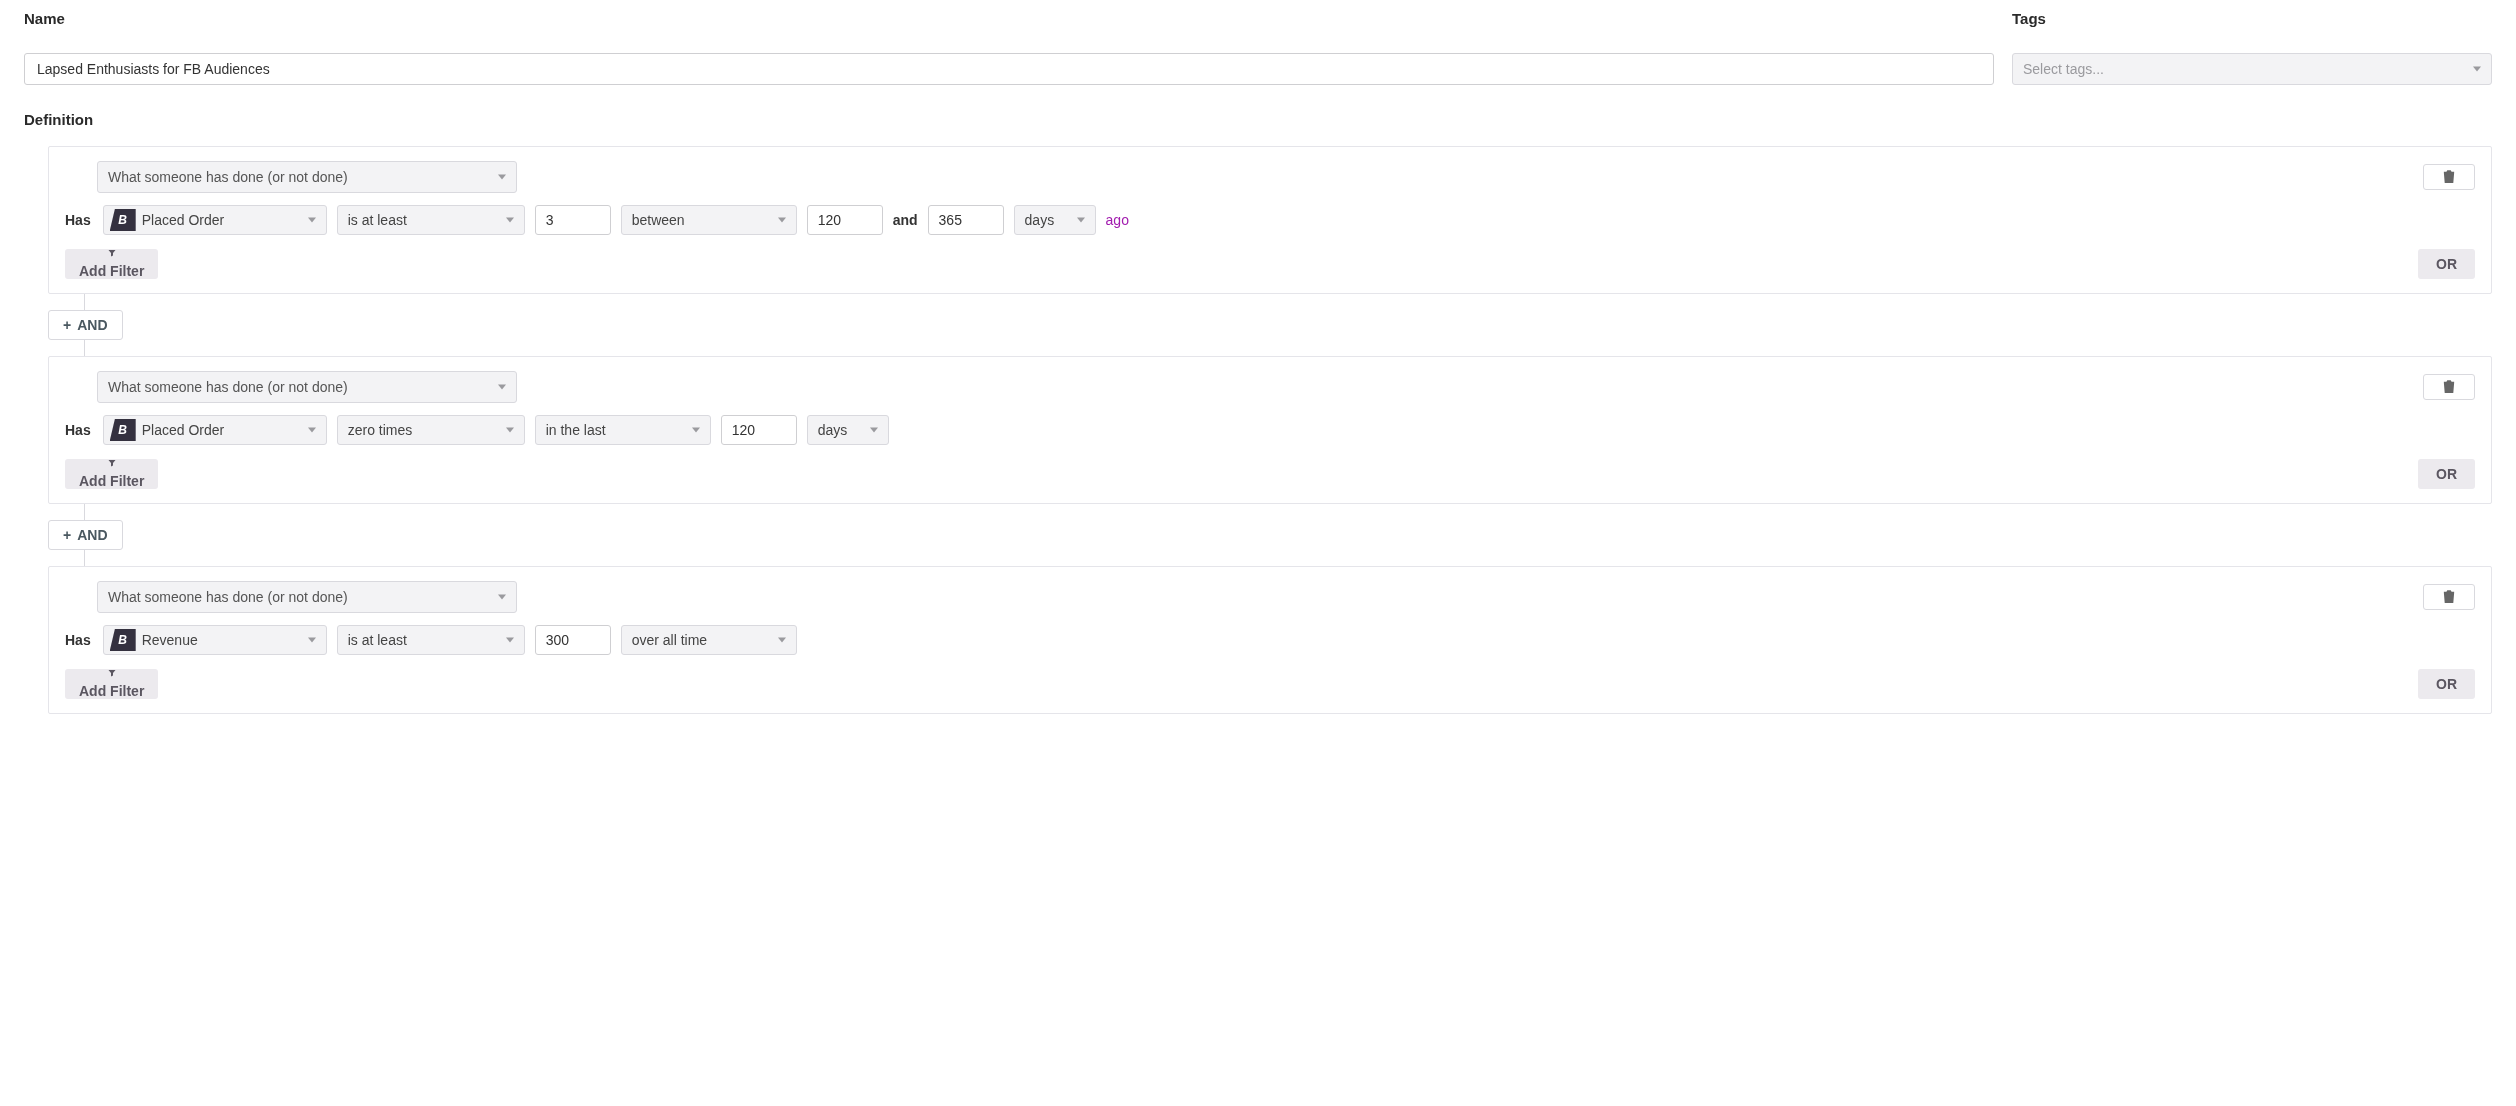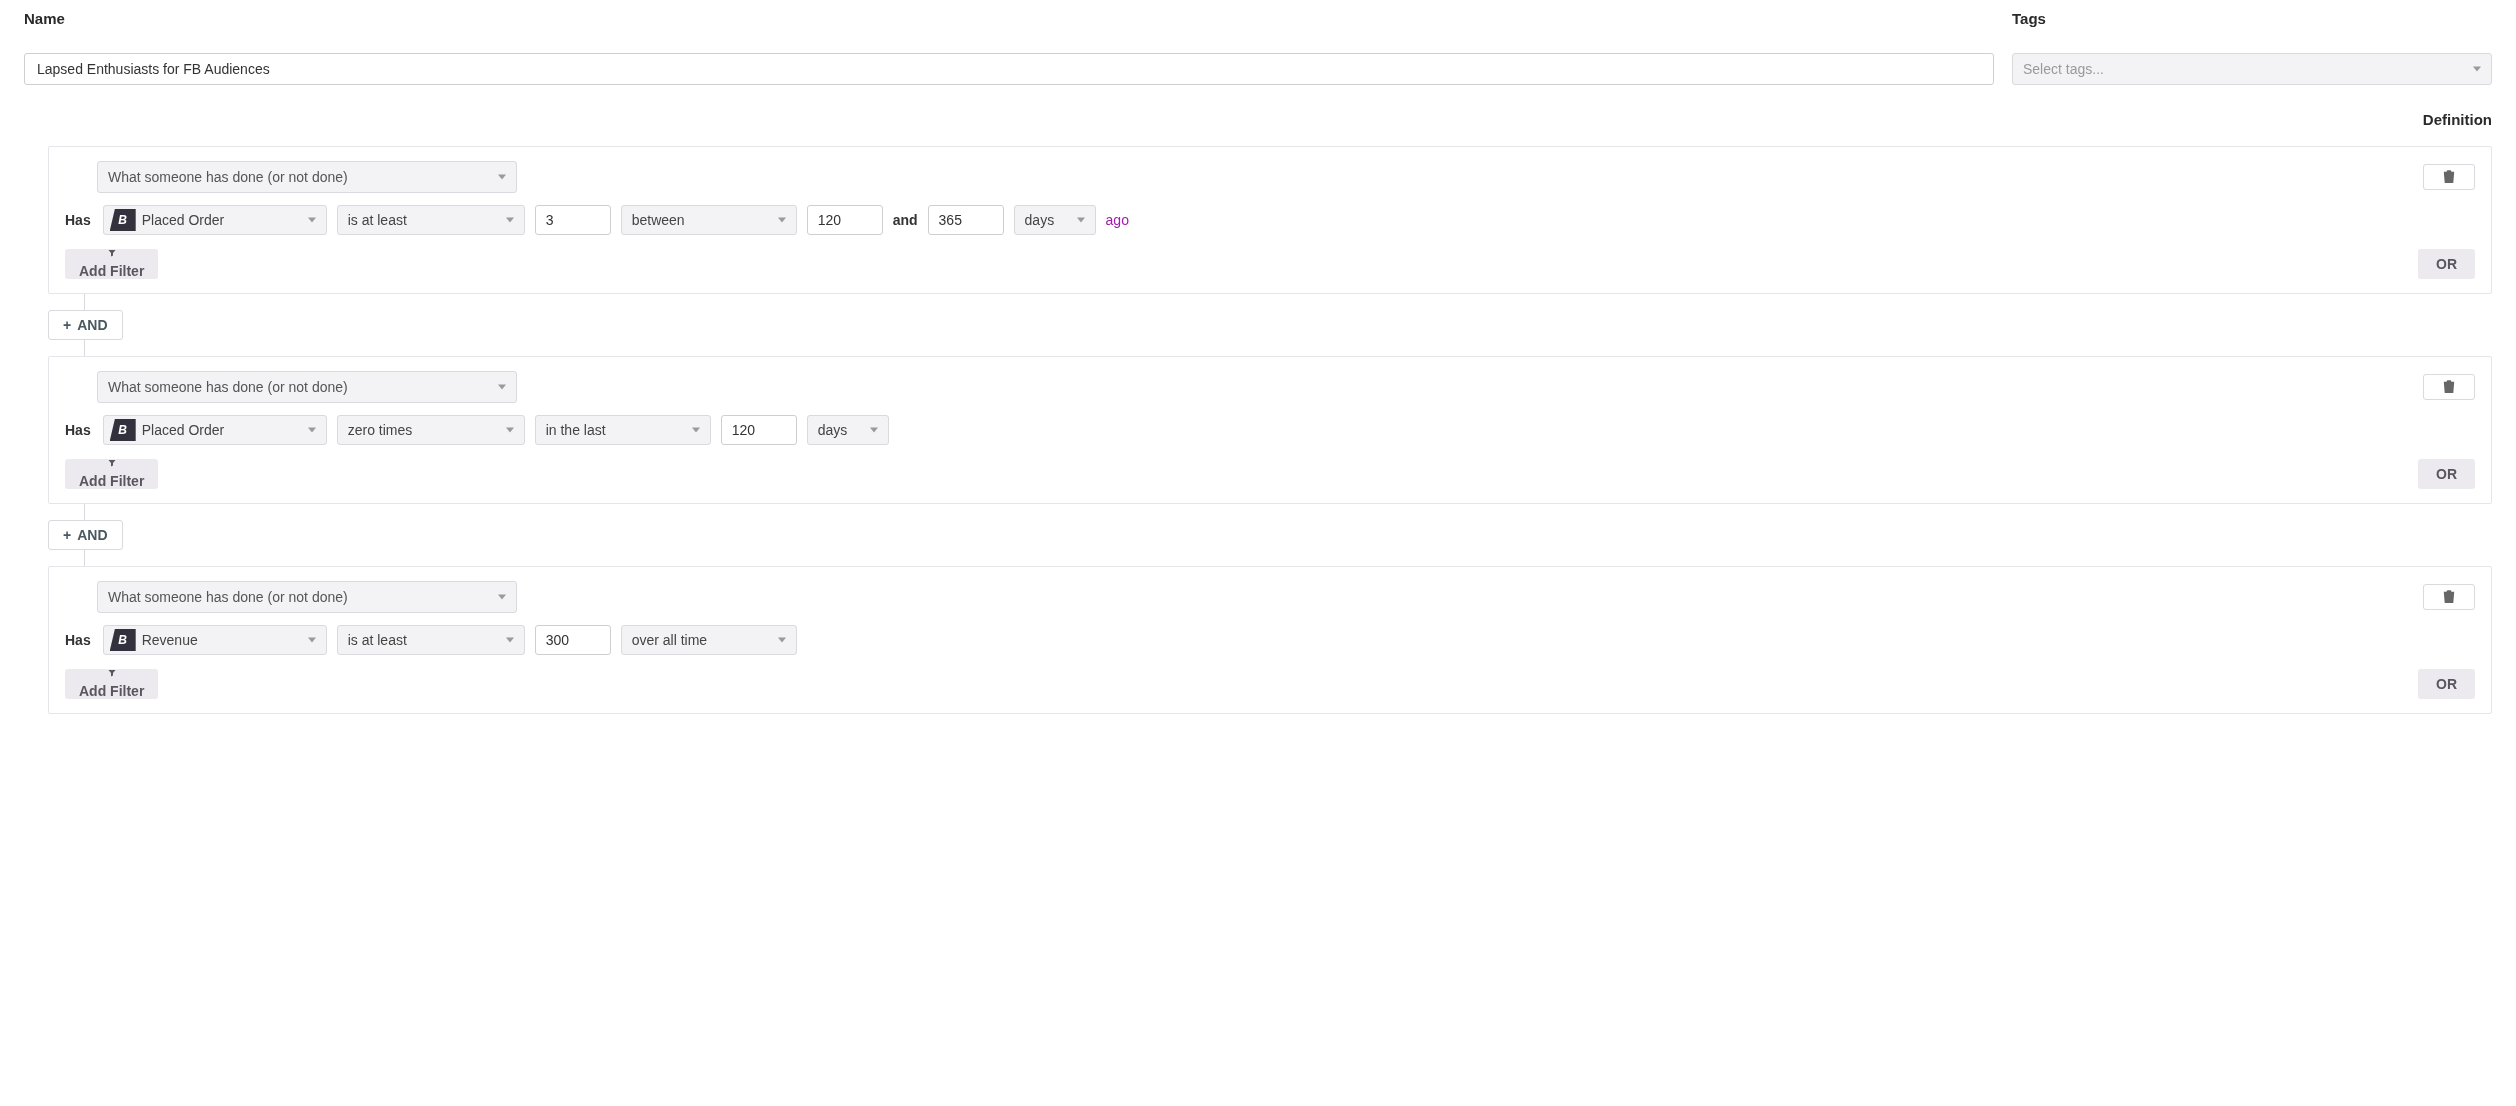--- a/index.html
+++ b/index.html
@@ -36,21 +36,21 @@
     align-items: center;
     position: relative;
     cursor: pointer;
   }
   .select.tags-select { width: 100%; color:#9a9a9e; }
   .select .caret {
     position: absolute; right: 10px; top: 50%; transform: translateY(-50%);
     width: 0; height: 0; border-left: 4px solid transparent; border-right: 4px solid transparent;
     border-top: 5px solid #9a9a9e;
   }
-  .definition-label { font-size: 15px; font-weight: 600; color: #2a2a2a; margin-bottom: 18px; text-align: right; }
+  .definition-label { font-size: 15px; font-weight: 600; color: #2a2a2a; margin-bottom: 18px; }
   .blocks { display: flex; flex-direction: column; }
   .block {
     border: 1px solid #e5e5ea;
     border-radius: 2px;
     padding: 14px 16px 14px 16px;
     margin-left: 24px;
     position: relative;
   }
   .block-top-row { display:flex; align-items:center; justify-content:space-between; margin-bottom:12px;}
   .trash-btn {

